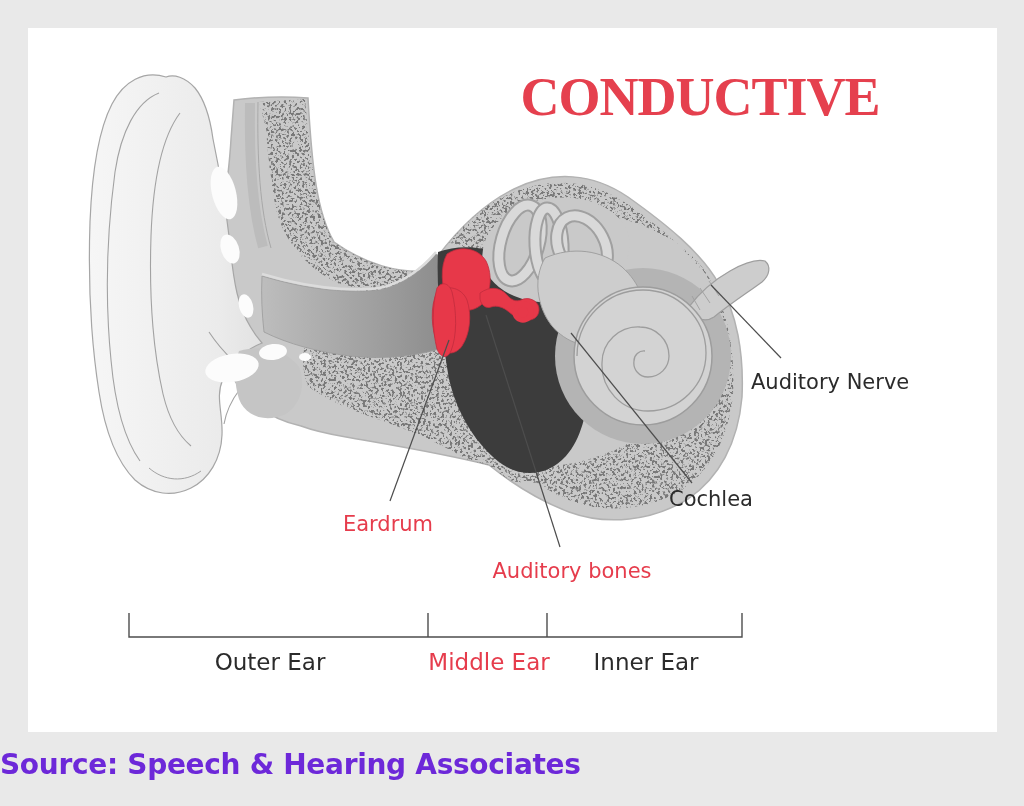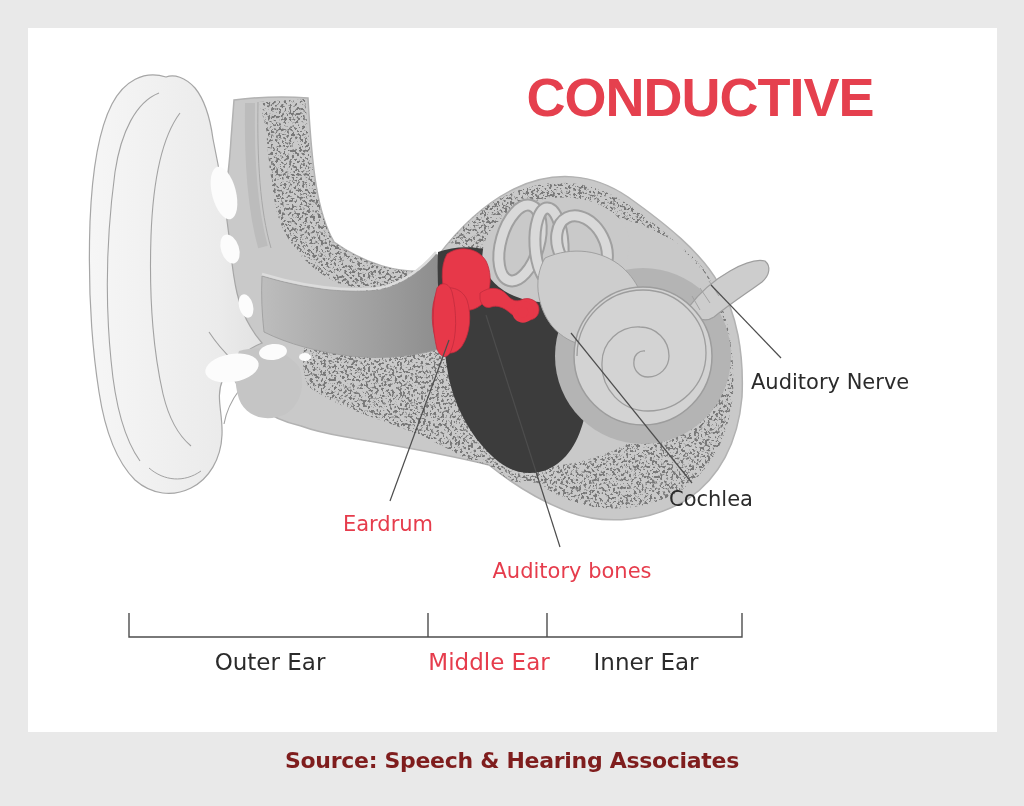--- a/index.html
+++ b/index.html
@@ -12,27 +12,27 @@
   .stage{position:absolute;inset:0;}
   .card{
     position:absolute;left:28px;top:28px;width:969px;height:704px;
     background:#ffffff;
   }
   .title{
     position:absolute;left:460px;top:66px;width:480px;
     text-align:center;
     font-size:54px;font-weight:bold;letter-spacing:-1px;
     color:#e5404e;line-height:1.15;
-    font-family:Liberation Sans, sans-serif;
+    font-family:Liberation Serif, serif;
   }
   .source{
     position:absolute;left:0;top:748px;width:1024px;
-    text-align:center;
-    font-size:22px;font-weight:bold;letter-spacing:-0.3px;
-    color:#7f1d1d;
+    text-align:left;
+    font-size:28px;font-weight:bold;letter-spacing:-0.3px;
+    color:#6d28d9;
     font-family:"DejaVu Sans","Liberation Sans",sans-serif;
   }
   svg.ear{position:absolute;left:0;top:0;}
   .ann{font-family:"DejaVu Sans","Liberation Sans",sans-serif;font-size:21px;}
   .region-label{font-family:"DejaVu Sans","Liberation Sans",sans-serif;font-size:23px;}
 </style>
 </head>
 <body>
 
 <div class="stage">

